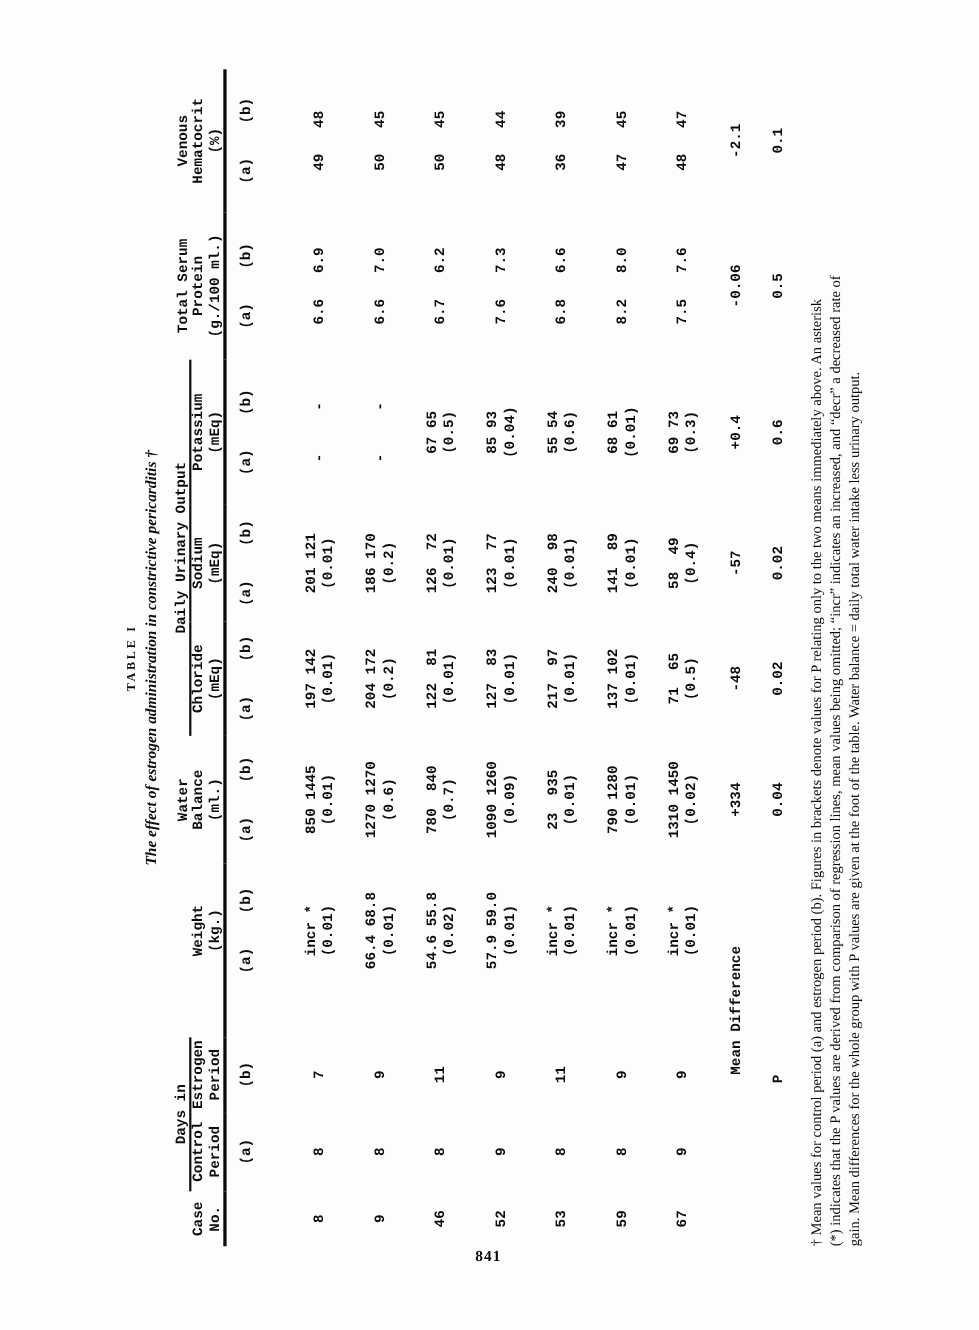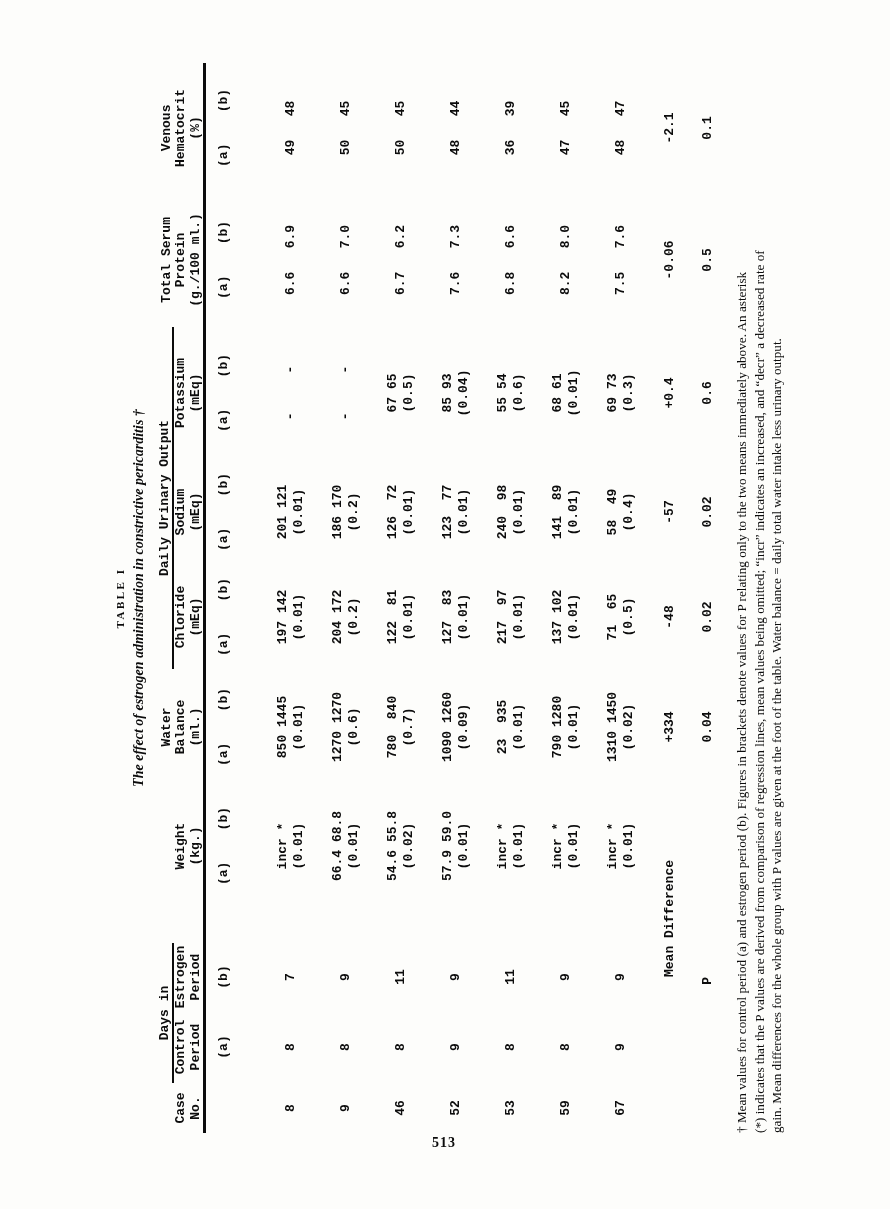--- a/index.html
+++ b/index.html
@@ -339,15 +339,15 @@
     </table>
 
     <div class="footnote">
       <div>† Mean values for control period (a) and estrogen period (b).  Figures in brackets denote values for P relating only to the two means immediately above.  An asterisk</div>
       <div>(*) indicates that the P values are derived from comparison of regression lines, mean values being omitted; “incr” indicates an increased, and “decr” a decreased rate of</div>
       <div>gain.  Mean differences for the whole group with P values are given at the foot of the table.  Water balance = daily total water intake less urinary output.</div>
     </div>
 
   </div>
 
-  <div class="page-num">513</div>
+  <div class="page-num">841</div>
 
 </div>
 
 </body></html>

